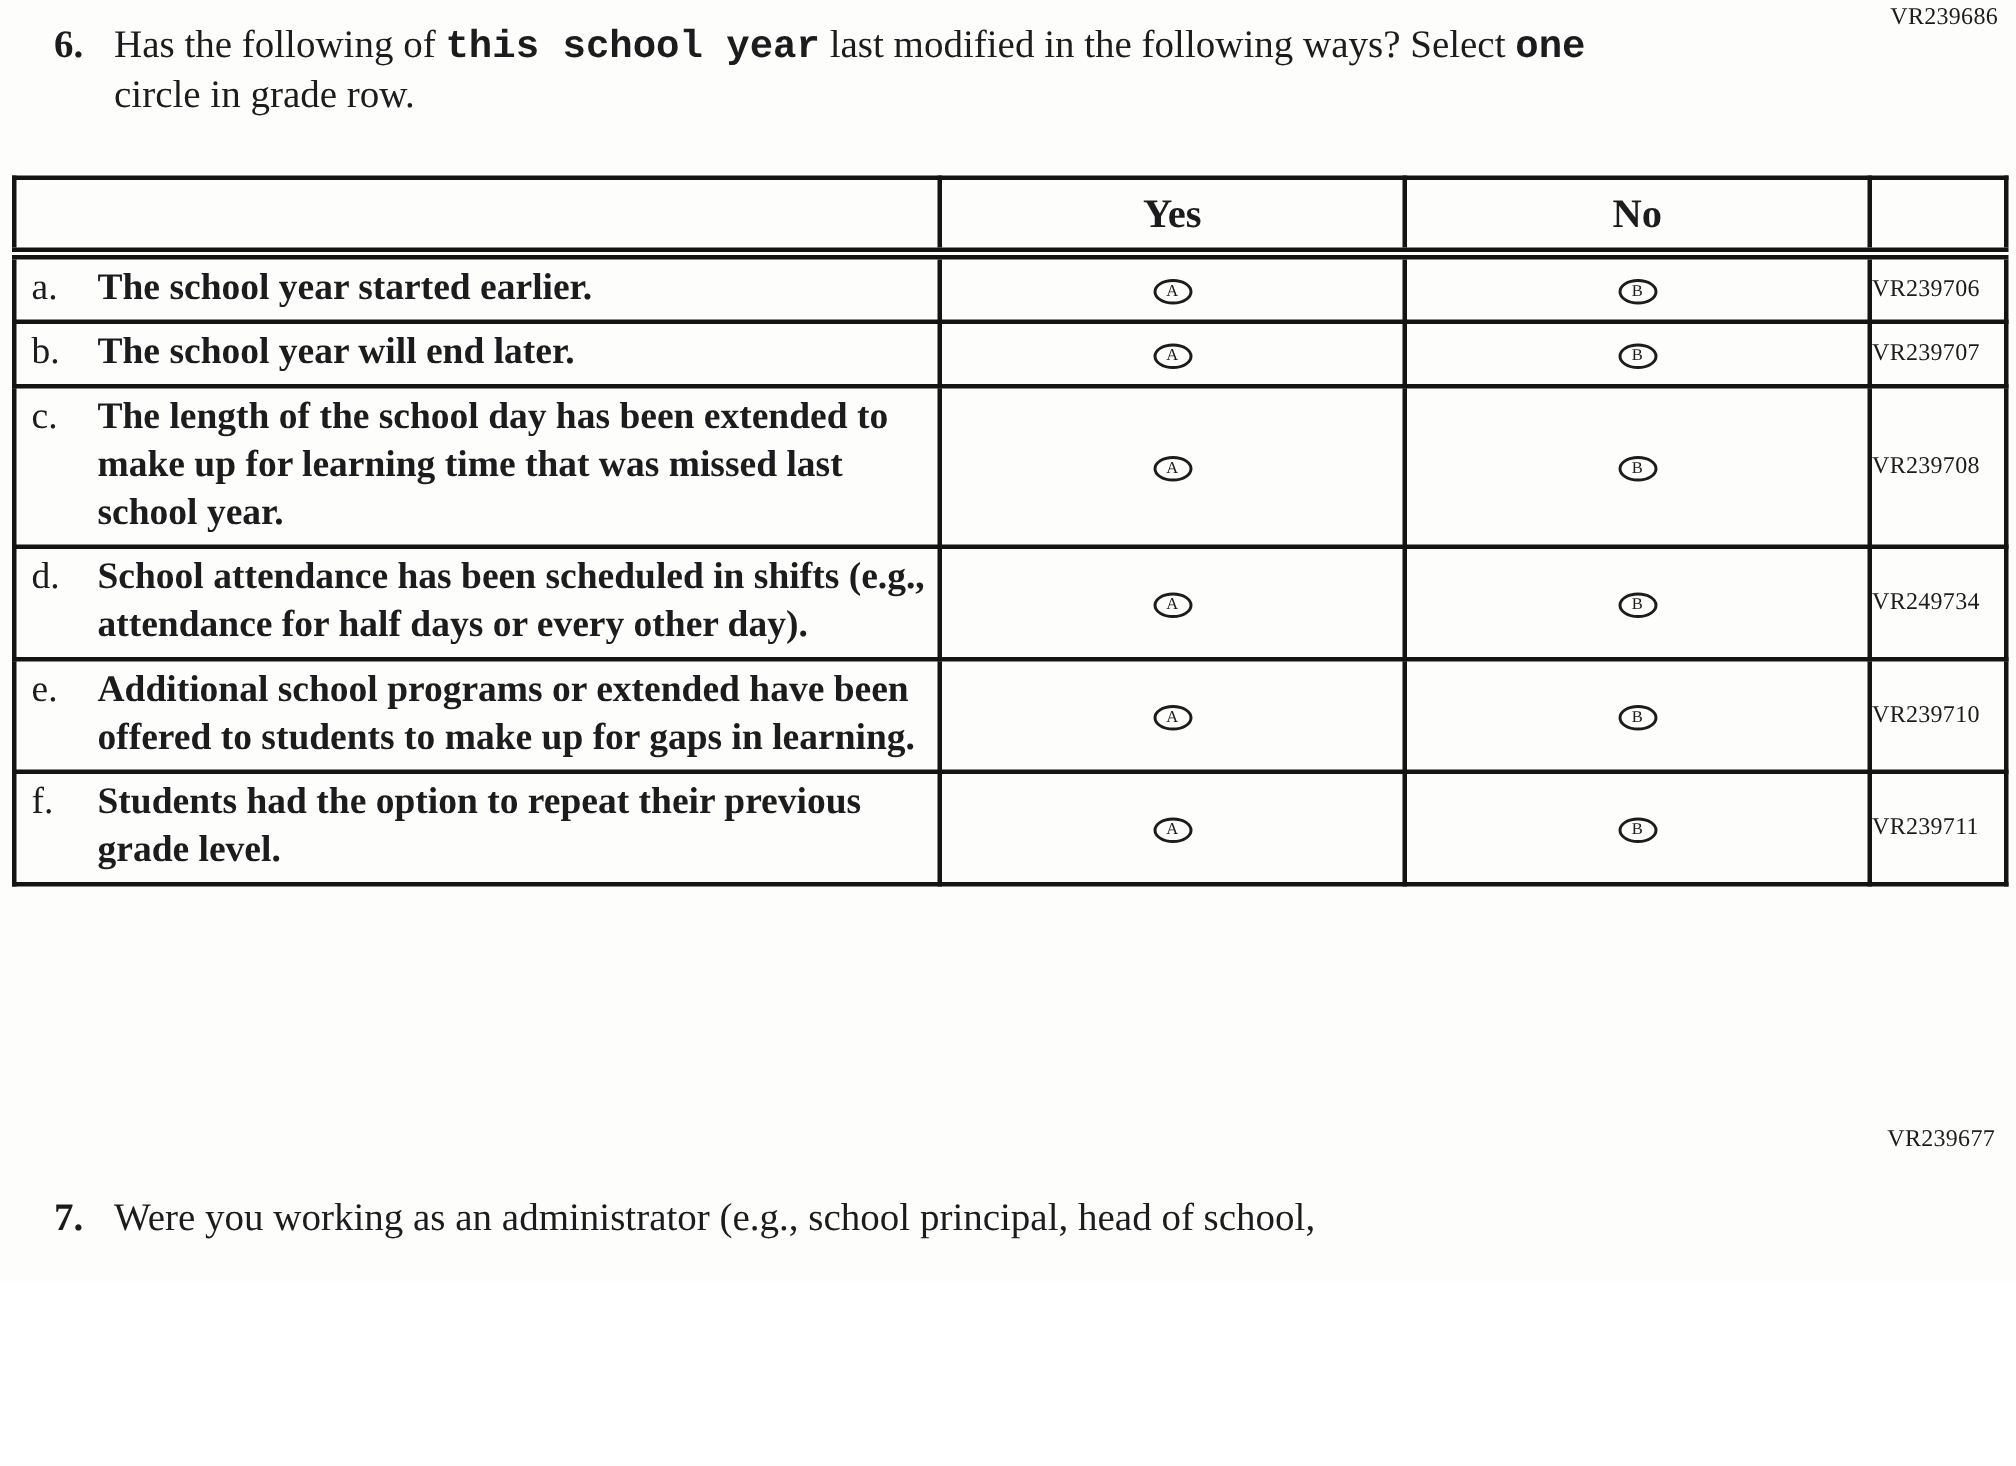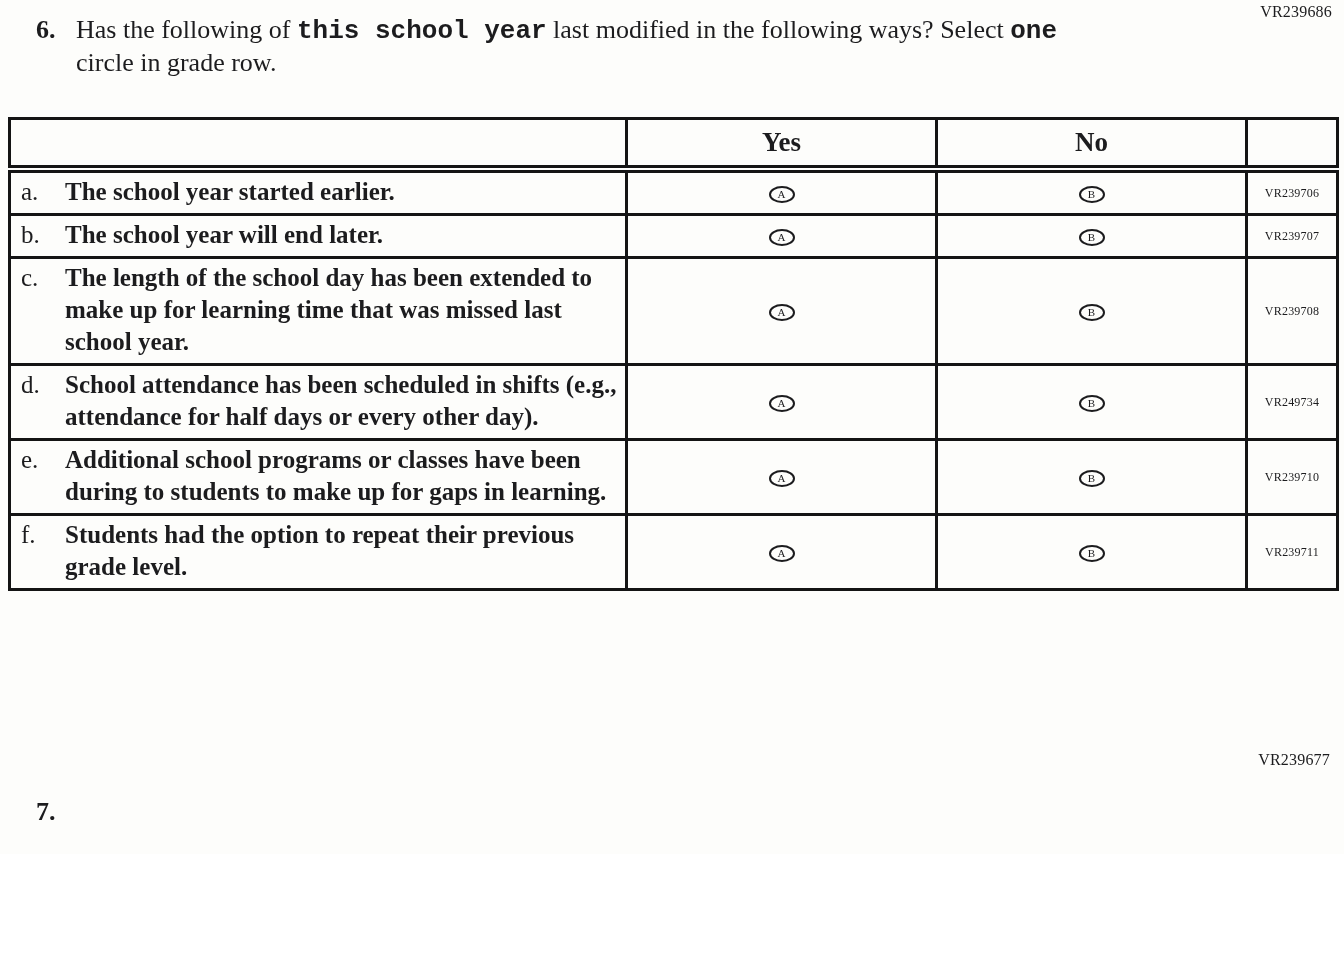--- a/index.html
+++ b/index.html
@@ -48,21 +48,21 @@
   .stmt {
     display:flex;
     padding:3px 6px 5px 10px;
     font-size:25px;
     line-height:32px;
     text-align:left;
   }
   .stmt .letter { width:44px; flex:none; }
   .stmt .txt { flex:1;font-weight:bold; }
   td.bubble-cell { text-align:center; vertical-align:middle; }
-  td.code-cell { text-align:center; vertical-align:middle; font-size:12px; letter-spacing:0.2px; }
+  td.code-cell { vertical-align:middle; font-size:16px; letter-spacing:0.2px; }
 
   .bubble {
     display:inline-flex;
     align-items:center;
     justify-content:center;
     width:26px; height:17px;
     border:2px solid #1c1c1e;
     border-radius:50%;
     font-size:11px;
     line-height:1;
@@ -146,21 +146,21 @@
             </div>
           </td>
         <td class="bubble-cell"><span class="bubble">A</span></td>
         <td class="bubble-cell"><span class="bubble">B</span></td>
         <td class="code-cell">VR249734</td>
       </tr>
       <tr>
         <td>
             <div class="stmt">
               <span class="letter">e.</span>
-              <span class="txt">Additional school programs or classes have been during to students to make up for gaps in learning.</span>
+              <span class="txt">Additional school programs or extended have been offered to students to make up for gaps in learning.</span>
             </div>
           </td>
         <td class="bubble-cell"><span class="bubble">A</span></td>
         <td class="bubble-cell"><span class="bubble">B</span></td>
         <td class="code-cell">VR239710</td>
       </tr>
       <tr>
         <td>
             <div class="stmt">
               <span class="letter">f.</span>
@@ -173,21 +173,21 @@
       </tr>
     </tbody>
   </table>
 
   <div class="var-code mid-code">VR239677</div>
 
   <div class="question q7">
     <div class="qnum">7.</div>
     <div>
       <div class="qbody">
-        <br>
+        <span>Were you working as an administrator (e.g., school principal, head of school,</span><br>
       </div>
       <div class="opt-list">
         <div class="opt-row">
           <span class="bubble">A</span>
           <span class="opt-label">Yes</span>
         </div>
         <div class="opt-row">
           <span class="bubble">B</span>
           <span class="opt-label">No</span>
         </div>

